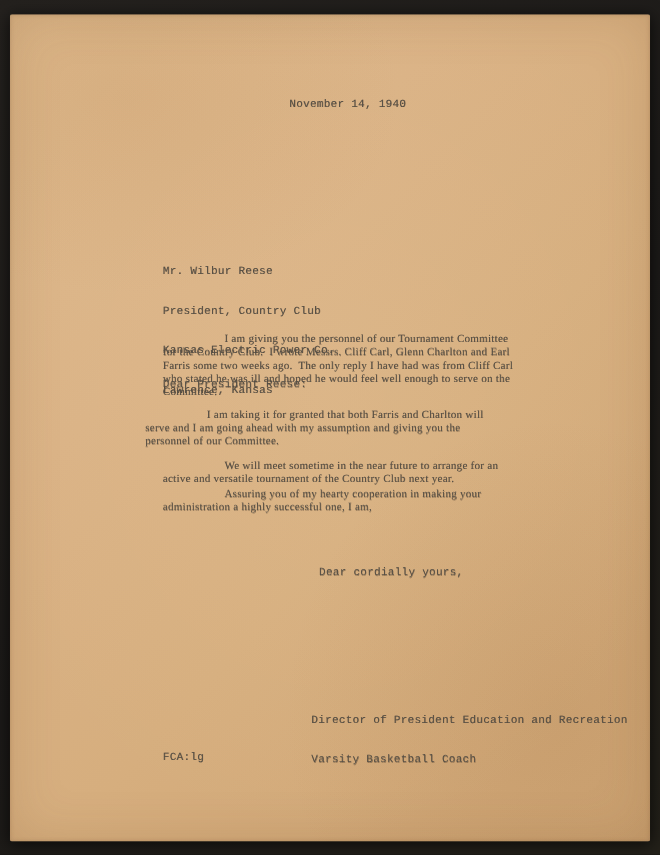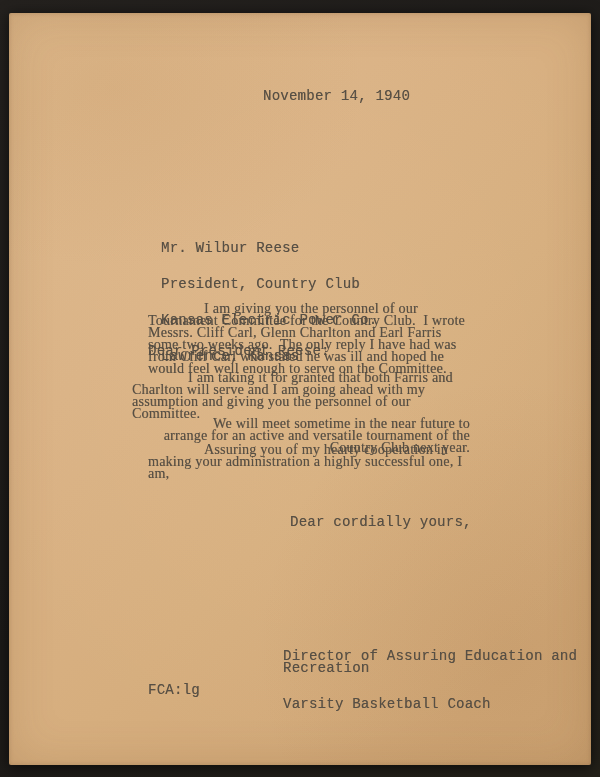--- a/index.html
+++ b/index.html
@@ -25,32 +25,32 @@
       radial-gradient(ellipse 500px 600px at 50% 45%, rgba(255,236,200,0.10), rgba(0,0,0,0) 70%),
       linear-gradient(133deg, #ddb88b 0%, #dab285 32%, #d6ae7e 58%, #d1a878 82%, #cda474 100%);
     box-shadow:
       0 2px 14px rgba(0,0,0,0.65),
       inset 0 0 46px rgba(110,72,34,0.18),
       inset 0 0 4px rgba(90,60,30,0.25);
   }
   .type {
     position: absolute;
     color: #564f45;
-    font-size: 14px;
+    font-size: 10px;
     line-height: 12px;
     letter-spacing: 0.25px;
     text-shadow: 0.3px 0.3px 0.35px rgba(70,58,44,0.45);
     white-space: pre-wrap;
   }
   .para {
     width: 322px;
     text-indent: 56px;
     font-family: Liberation Serif, serif;
   }
-  .addr-line { display: block; margin-left: 13px; }
+  .addr-line { display: block; }
   .sig-line { display: block; }
 </style>
 </head>
 <body>
 
 <div class="scene">
   <div class="paper"></div>
 
   <div class="type" style="left:263px; top:90px;">November 14, 1940</div>
 
@@ -60,25 +60,25 @@
     <span class="addr-line">Kansas Electric Power Co.</span>
     <span class="addr-line">Lawrence, Kansas</span>
   </div>
 
   <div class="type" style="left:148px; top:297px;margin-top:48px;">Dear President Reese:</div>
 
   <div class="type para" style="left:148px; top:303px;">I am giving you the personnel of our Tournament Committee for the Country Club.  I wrote Messrs. Cliff Carl, Glenn Charlton and Earl Farris some two weeks ago.  The only reply I have had was from Cliff Carl who stated he was ill and hoped he would feel well enough to serve on the Committee.</div>
 
   <div class="type para" style="left:132px; top:372px;">I am taking it for granted that both Farris and Charlton will serve and I am going ahead with my assumption and giving you the personnel of our Committee.</div>
 
-  <div class="type para" style="left:148px; top:418px;text-align:right;">We will meet sometime in the near future to arrange for an active and versatile tournament of the Country Club next year.</div>
+  <div class="type para" style="left:148px; top:418px;">We will meet sometime in the near future to arrange for an active and versatile tournament of the Country Club next year.</div>
 
   <div class="type para" style="left:148px; top:444px;">Assuring you of my hearty cooperation in making your administration a highly successful one, I am,</div>
 
   <div class="type" style="left:290px; top:516px;">Dear cordially yours,</div>
 
   <div class="type" style="left:283px; top:626px;">
-    <span class="sig-line">Director of Assuring Education and Recreation</span>
+    <span class="sig-line">Director of President Education and Recreation</span>
     <span class="sig-line">Varsity Basketball Coach</span>
   </div>
 
   <div class="type" style="left:148px; top:684px;">FCA:lg</div>
 </div>
 
 </body></html>

